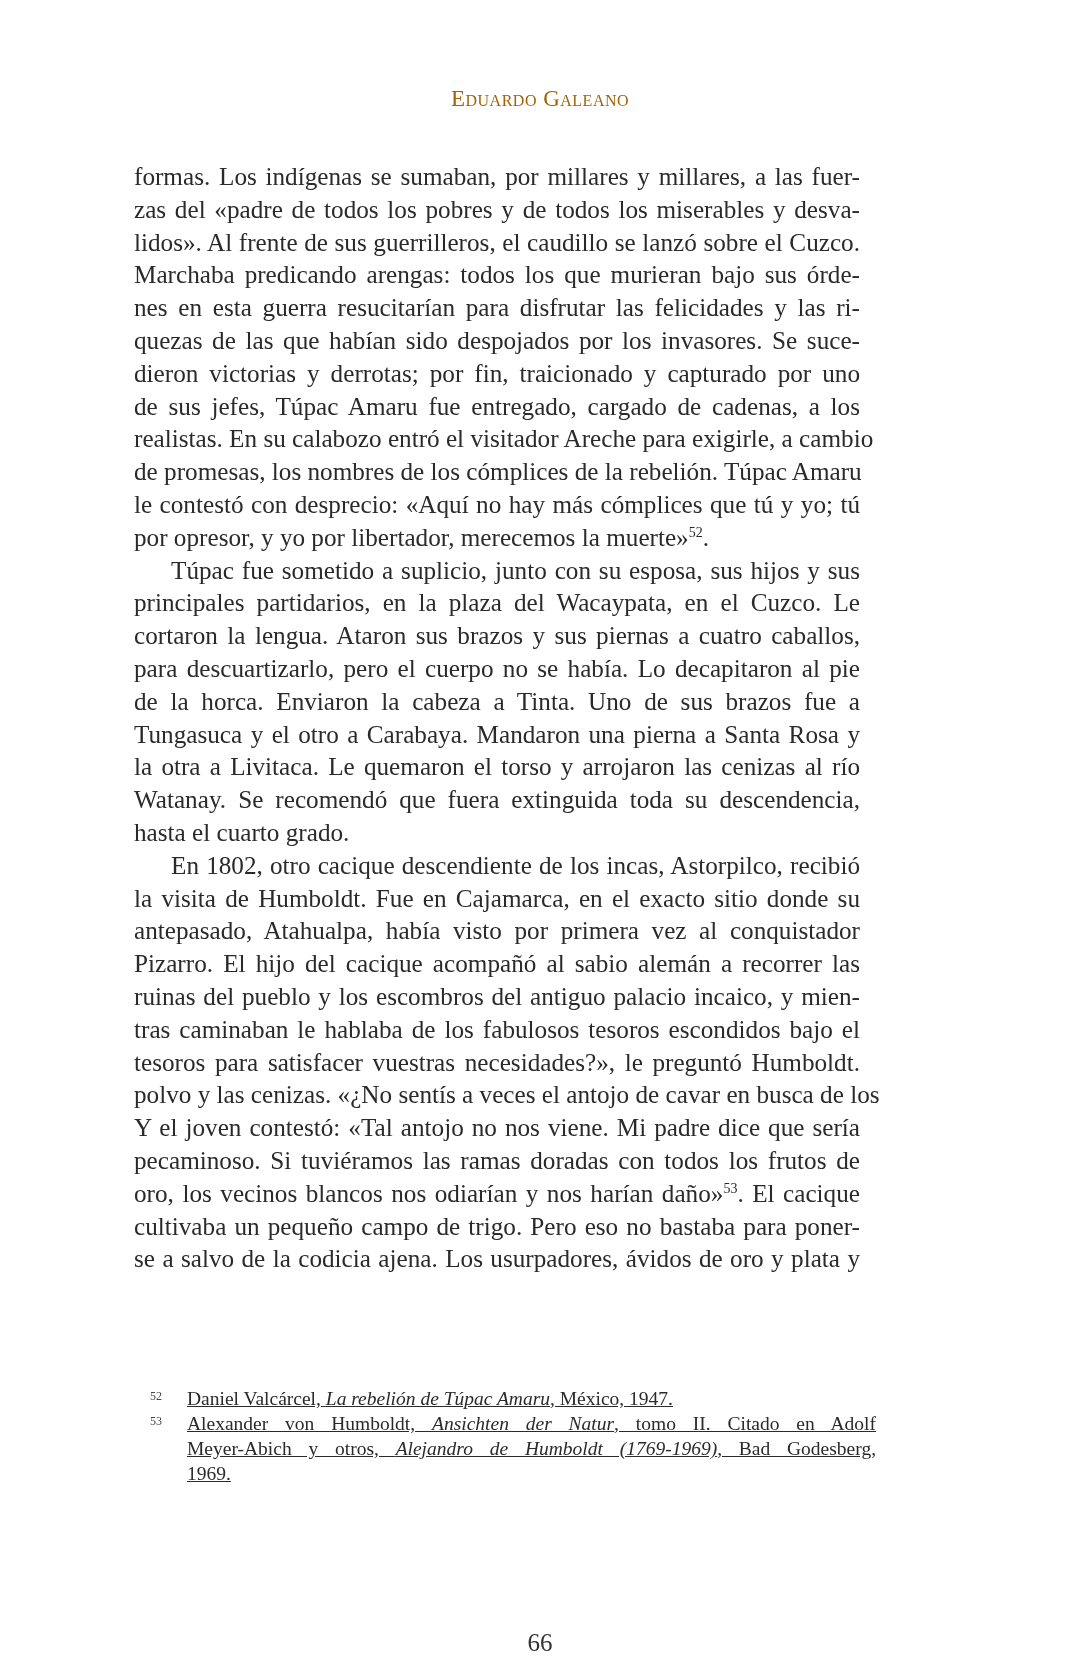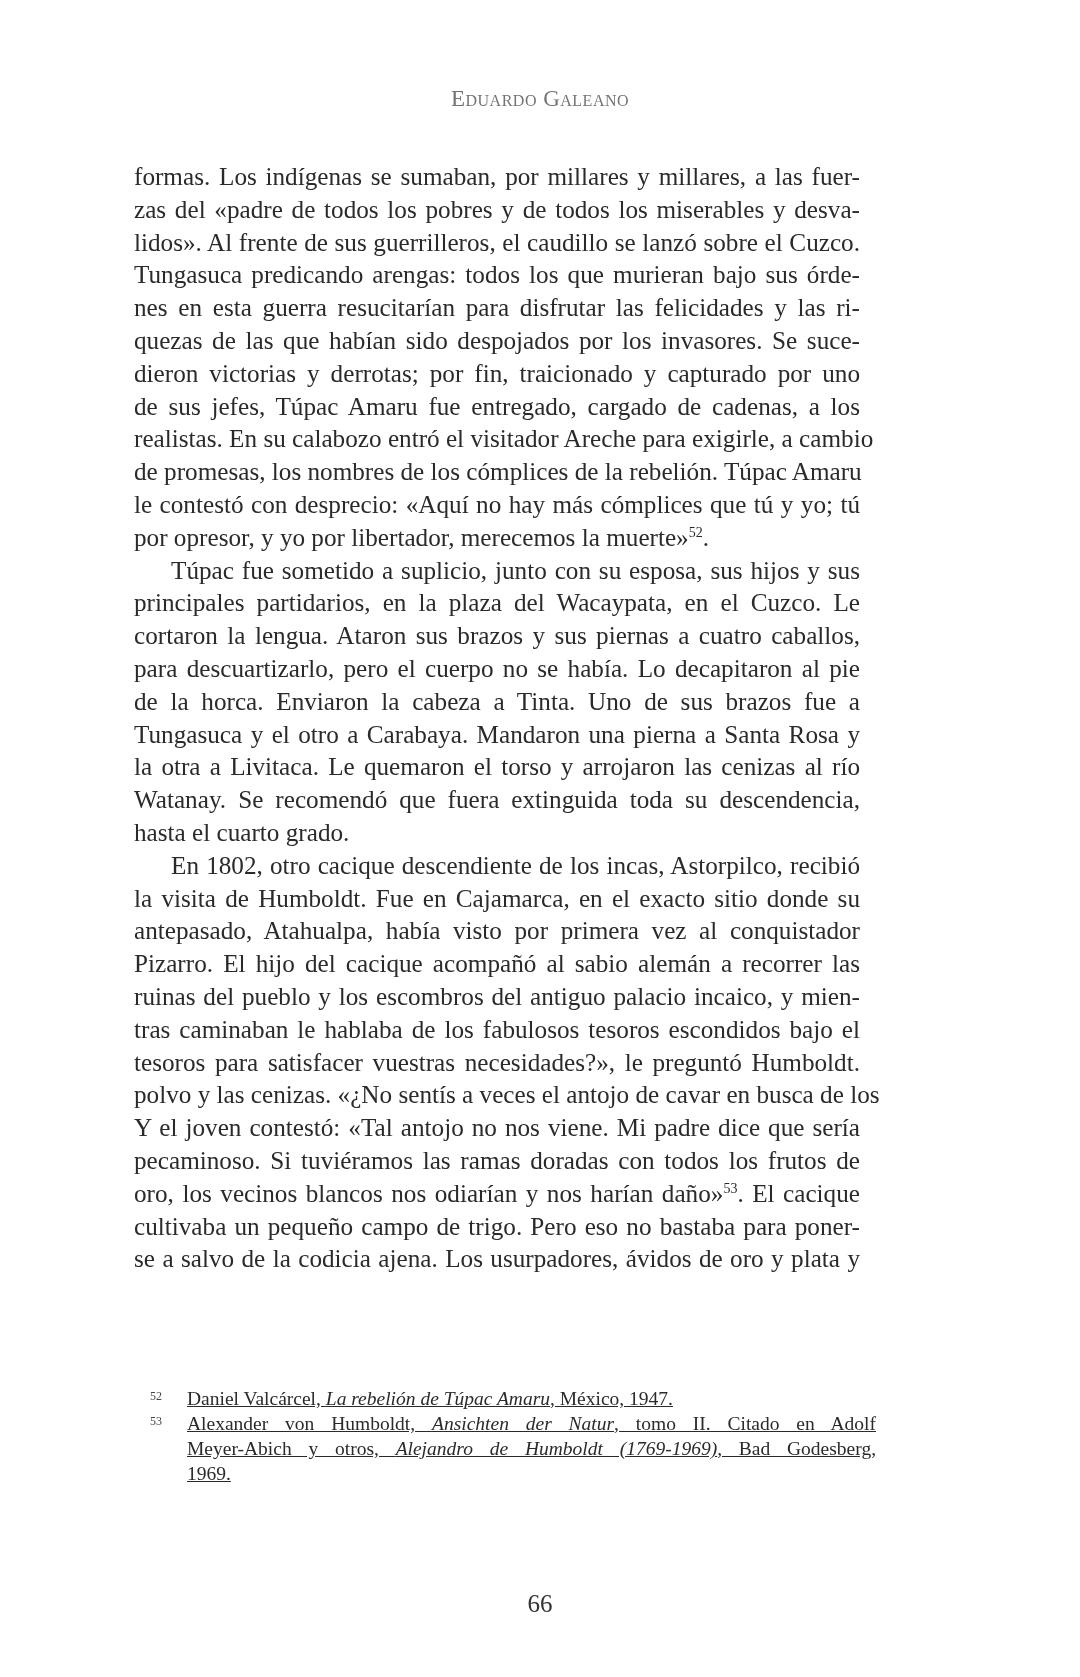--- a/index.html
+++ b/index.html
@@ -17,21 +17,21 @@
     }
     .running-head {
       position: absolute;
       top: 86px;
       left: 0;
       width: 1080px;
       text-align: center;
       font-size: 23px;
       letter-spacing: 0.5px;
       font-variant: small-caps;
-      color: #737373;
+      color: #a16207;
     }
     .body-text {
       position: absolute;
       top: 161px;
       left: 134px;
       width: 726px;
       font-size: 25.2px;
       line-height: 32.8px;
       font-family: Liberation Serif, serif;
     }
@@ -80,39 +80,39 @@
       white-space: nowrap;
       text-align: justify;
       text-align-last: justify;
       text-decoration: underline;
     }
     .fn-line.last {
       text-align-last: left;
     }
     .page-number {
       position: absolute;
-      top: 1590px;
+      top: 1629px;
       left: 0;
       width: 1080px;
       text-align: center;
       font-size: 25px;
       color: #333;
     }
     i { font-style: italic; }
   </style>
 </head>
 <body>
 
 <div class="running-head">Eduardo Galeano</div>
 
 <div class="body-text" id="body-text">
     <span class="line"><span>formas. Los indígenas se sumaban, por millares y millares, a las fuer-</span></span>
     <span class="line"><span>zas del «padre de todos los pobres y de todos los miserables y desva-</span></span>
     <span class="line"><span>lidos». Al frente de sus guerrilleros, el caudillo se lanzó sobre el Cuzco.</span></span>
-    <span class="line"><span>Tungasuca predicando arengas: todos los que murieran bajo sus órde-</span></span>
+    <span class="line"><span>Marchaba predicando arengas: todos los que murieran bajo sus órde-</span></span>
     <span class="line"><span>nes en esta guerra resucitarían para disfrutar las felicidades y las ri-</span></span>
     <span class="line"><span>quezas de las que habían sido despojados por los invasores. Se suce-</span></span>
     <span class="line"><span>dieron victorias y derrotas; por fin, traicionado y capturado por uno</span></span>
     <span class="line"><span>de sus jefes, Túpac Amaru fue entregado, cargado de cadenas, a los</span></span>
     <span class="line"><span>realistas. En su calabozo entró el visitador Areche para exigirle, a cambio</span></span>
     <span class="line"><span>de promesas, los nombres de los cómplices de la rebelión. Túpac Amaru</span></span>
     <span class="line"><span>le contestó con desprecio: «Aquí no hay más cómplices que tú y yo; tú</span></span>
     <span class="line last"><span>por opresor, y yo por libertador, merecemos la muerte»</span><sup>52</sup><span>.</span></span>
     <span class="line indent"><span>Túpac fue sometido a suplicio, junto con su esposa, sus hijos y sus</span></span>
     <span class="line"><span>principales partidarios, en la plaza del Wacaypata, en el Cuzco. Le</span></span>

